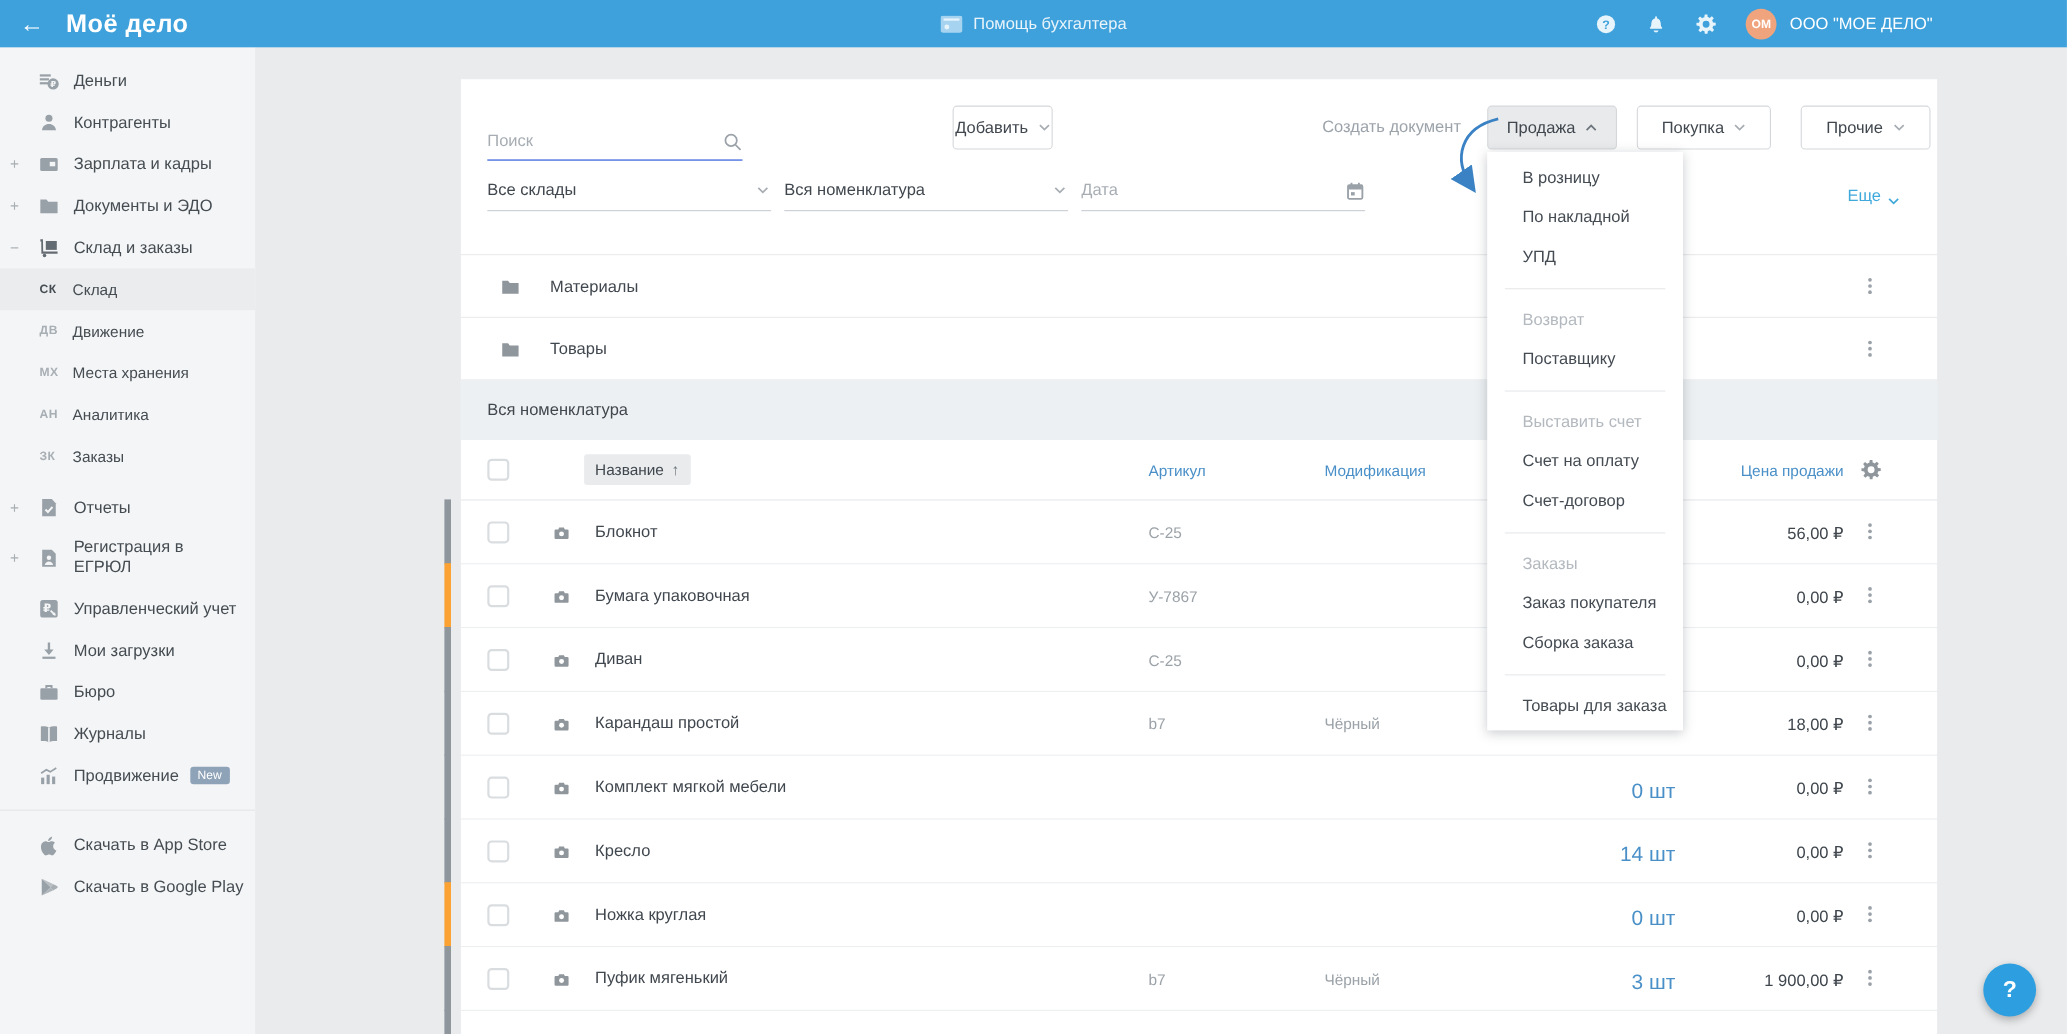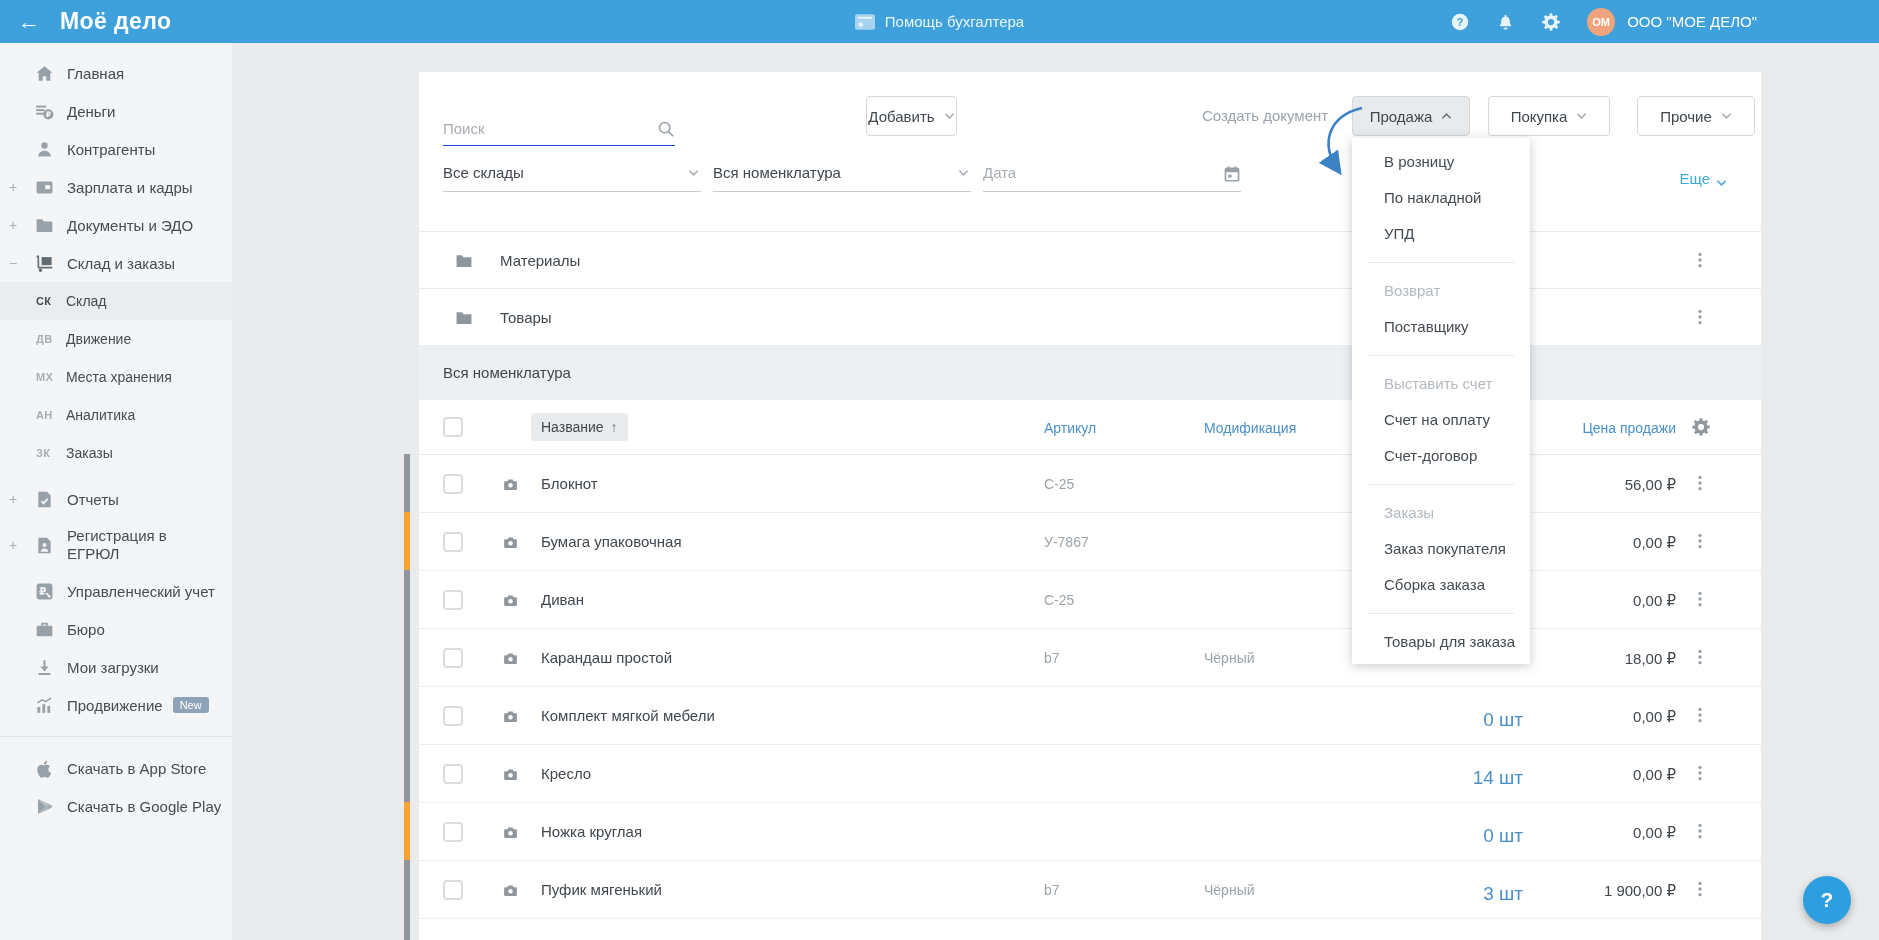--- a/index.html
+++ b/index.html
@@ -147,29 +147,20 @@
     <span class="tb-company">ООО "МОЕ ДЕЛО"</span>
   </div>
 </div>
 
 <aside class="sidebar">
   <nav id="sb-main">
       <div class="side-item">
         <span class="plus"></span>
         <span class="icn side-icn">
           <svg width="19" height="19" viewBox="0 0 16 16" fill="currentColor">
-            <path d="M8 1.8 14.7 7.4h-1.8V14H9.5v-3.7h-3V14H3.1V7.4H1.3Z"></path>
-          </svg>
-        </span>
-        <span class="side-label">Главная</span>
-      </div>
-      <div class="side-item">
-        <span class="plus"></span>
-        <span class="icn side-icn">
-          <svg width="19" height="19" viewBox="0 0 16 16" fill="currentColor">
             <rect x="1" y="3" width="8.4" height="1.7"></rect>
             <rect x="1" y="6" width="7" height="1.7"></rect>
             <rect x="1" y="9" width="8.4" height="1.7"></rect>
             <circle cx="11.2" cy="10.4" r="4.3"></circle>
             <text x="11.2" y="12.8" text-anchor="middle" font-size="6.4" font-weight="bold" fill="#F4F5F6">₽</text>
           </svg>
         </span>
         <span class="side-label">Деньги</span>
       </div>
       <div class="side-item">
@@ -262,35 +253,45 @@
             <path d="M9.3 9.3 12.6 12.6" stroke="#F4F5F6" stroke-width="1.4"></path>
             <path d="M13.2 13.2l-.6-2.6-2 2z" fill="#F4F5F6"></path>
           </svg>
         </span>
         <span class="side-label">Управленческий учет</span>
       </div>
       <div class="side-item">
         <span class="plus"></span>
         <span class="icn side-icn">
           <svg width="19" height="19" viewBox="0 0 16 16" fill="currentColor">
+            <path d="M7.1 1.8h1.8v5.3h2.7L8 11.3 4.4 7.1h2.7z"></path>
+            <rect x="3" y="12.6" width="10" height="1.7"></rect>
+          </svg>
+        </span>
+        <span class="side-label">Мои загрузки</span>
+      </div>
+      <div class="side-item">
+        <span class="plus"></span>
+        <span class="icn side-icn">
+          <svg width="19" height="19" viewBox="0 0 16 16" fill="currentColor">
             <rect x="1.4" y="4.8" width="13.2" height="8.8" rx="1"></rect>
             <path d="M6 4.8V3h4v1.8" fill="none" stroke="currentColor" stroke-width="1.5"></path>
           </svg>
         </span>
         <span class="side-label">Бюро</span>
       </div>
       <div class="side-item">
         <span class="plus"></span>
         <span class="icn side-icn">
           <svg width="19" height="19" viewBox="0 0 16 16" fill="currentColor">
-            <path d="M7.1 1.8h1.8v5.3h2.7L8 11.3 4.4 7.1h2.7z"></path>
-            <rect x="3" y="12.6" width="10" height="1.7"></rect>
-          </svg>
-        </span>
-        <span class="side-label">Мои загрузки</span>
+            <path d="M8 3C6.5 2 4.5 1.8 1.8 2v11.2c2.7-.2 4.7 0 6.2 1 1.5-1 3.5-1.2 6.2-1V2C11.5 1.8 9.5 2 8 3z"></path>
+            <path d="M8 3v11.2" stroke="#F4F5F6" stroke-width="1.2"></path>
+          </svg>
+        </span>
+        <span class="side-label">Журналы</span>
       </div>
       <div class="side-item">
         <span class="plus"></span>
         <span class="icn side-icn">
           <svg width="19" height="19" viewBox="0 0 16 16" fill="currentColor">
             <rect x="2" y="9.2" width="2.4" height="5"></rect>
             <rect x="6.2" y="7" width="2.4" height="7.2"></rect>
             <rect x="10.4" y="8.4" width="2.4" height="5.8"></rect>
             <path d="M2 5.8l4-2.6 3 1.6 4.6-3" fill="none" stroke="currentColor" stroke-width="1.3"></path>
           </svg>

